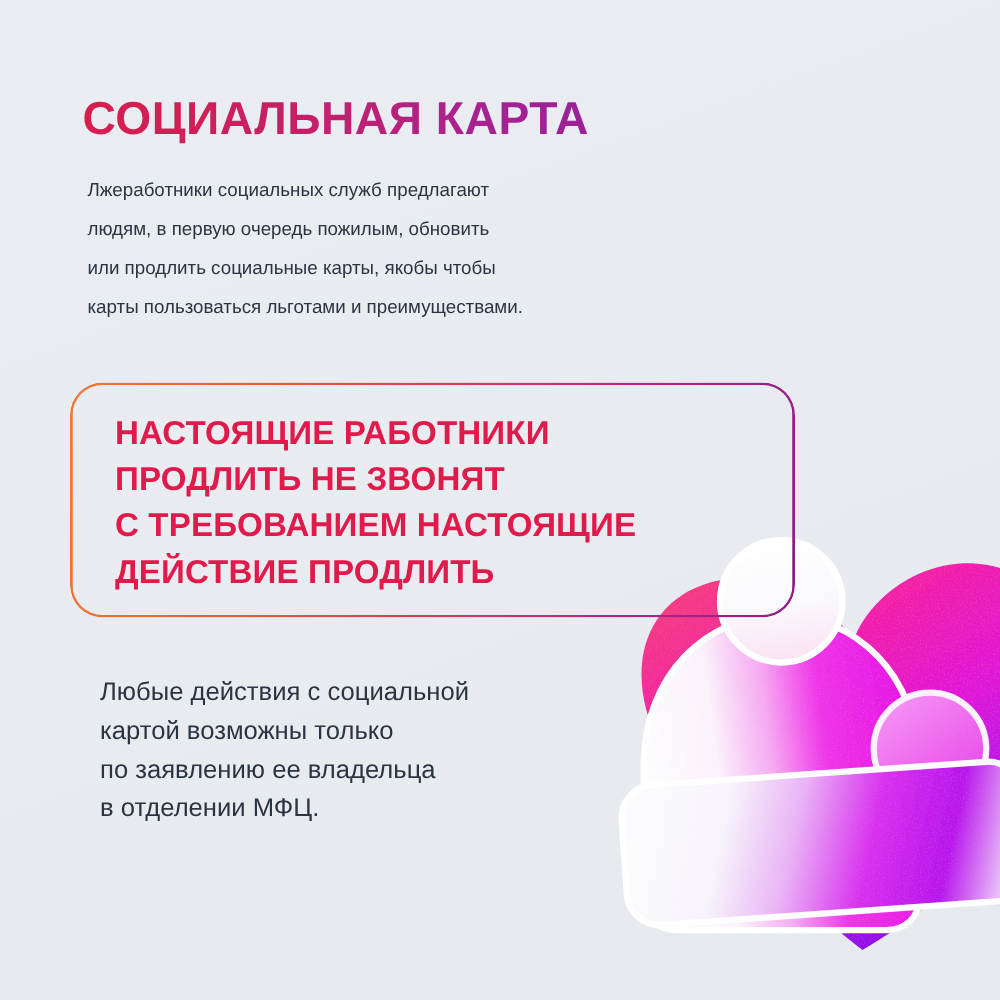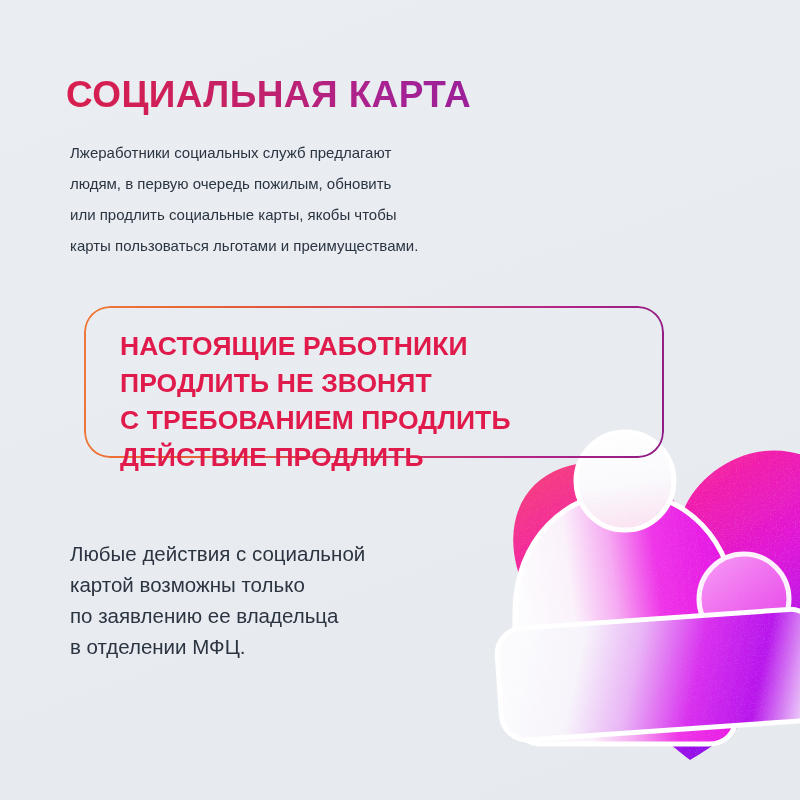--- a/index.html
+++ b/index.html
@@ -63,22 +63,21 @@
     font-weight: 400;
   }
   .intro .ln { display: block; white-space: nowrap; }
 
   
   .callout-wrap {
     position: absolute;
     left: 56px;
     top: 306px;
     width: 580px;
-    height: 152px;
-    margin-left: 28px;
+    height: 188px;
   }
   .callout-border {
     position: absolute;
     inset: 0;
     border-radius: 26px;
     padding: 2px;
     background: linear-gradient(100deg, #ef7a3a 0%, #ec6a33 14%, #e2553e 32%, #cf3566 58%, #b32486 78%, #8e1d86 100%);
     -webkit-mask: linear-gradient(#000 0 0) content-box, linear-gradient(#000 0 0);
     -webkit-mask-composite: xor;
     mask: linear-gradient(#000 0 0) content-box, linear-gradient(#000 0 0);
@@ -102,21 +101,21 @@
     position: absolute;
     left: 70px;
     top: 538px;
     width: 430px;
     font-size: 20.5px;
     line-height: 31px;
     color: #2b3440;
     font-weight: 400;
     z-index: 6;
   }
-  .outro .ln { display: block; white-space: nowrap; }
+  .outro .ln { display: block; white-space: nowrap; margin-left: 10px; }
 </style>
 </head>
 <body>
 
 <div id="poster">
 
   <svg id="illustration" viewBox="0 0 800 800" width="800" height="800" xmlns="http://www.w3.org/2000/svg">
     <defs>
 
       <linearGradient id="gHeart" x1="0.12" y1="0.02" x2="0.78" y2="1">
@@ -211,21 +210,21 @@
     <span class="ln">людям, в первую очередь пожилым, обновить</span>
     <span class="ln">или продлить социальные карты, якобы чтобы</span>
     <span class="ln">карты пользоваться льготами и преимуществами.</span>
   </div>
 
   <div class="callout-wrap">
     <div class="callout-border"></div>
     <div class="callout-text">
       <span class="ln">НАСТОЯЩИЕ РАБОТНИКИ</span>
       <span class="ln">ПРОДЛИТЬ НЕ ЗВОНЯТ</span>
-      <span class="ln">С ТРЕБОВАНИЕМ ПРОДЛИТЬ</span>
+      <span class="ln">С ТРЕБОВАНИЕМ НАСТОЯЩИЕ</span>
       <span class="ln">ДЕЙСТВИЕ ПРОДЛИТЬ</span>
     </div>
   </div>
 
   <div class="outro">
     <span class="ln">Любые действия с социальной</span>
     <span class="ln">картой возможны только</span>
     <span class="ln">по заявлению ее владельца</span>
     <span class="ln">в отделении МФЦ.</span>
   </div>

